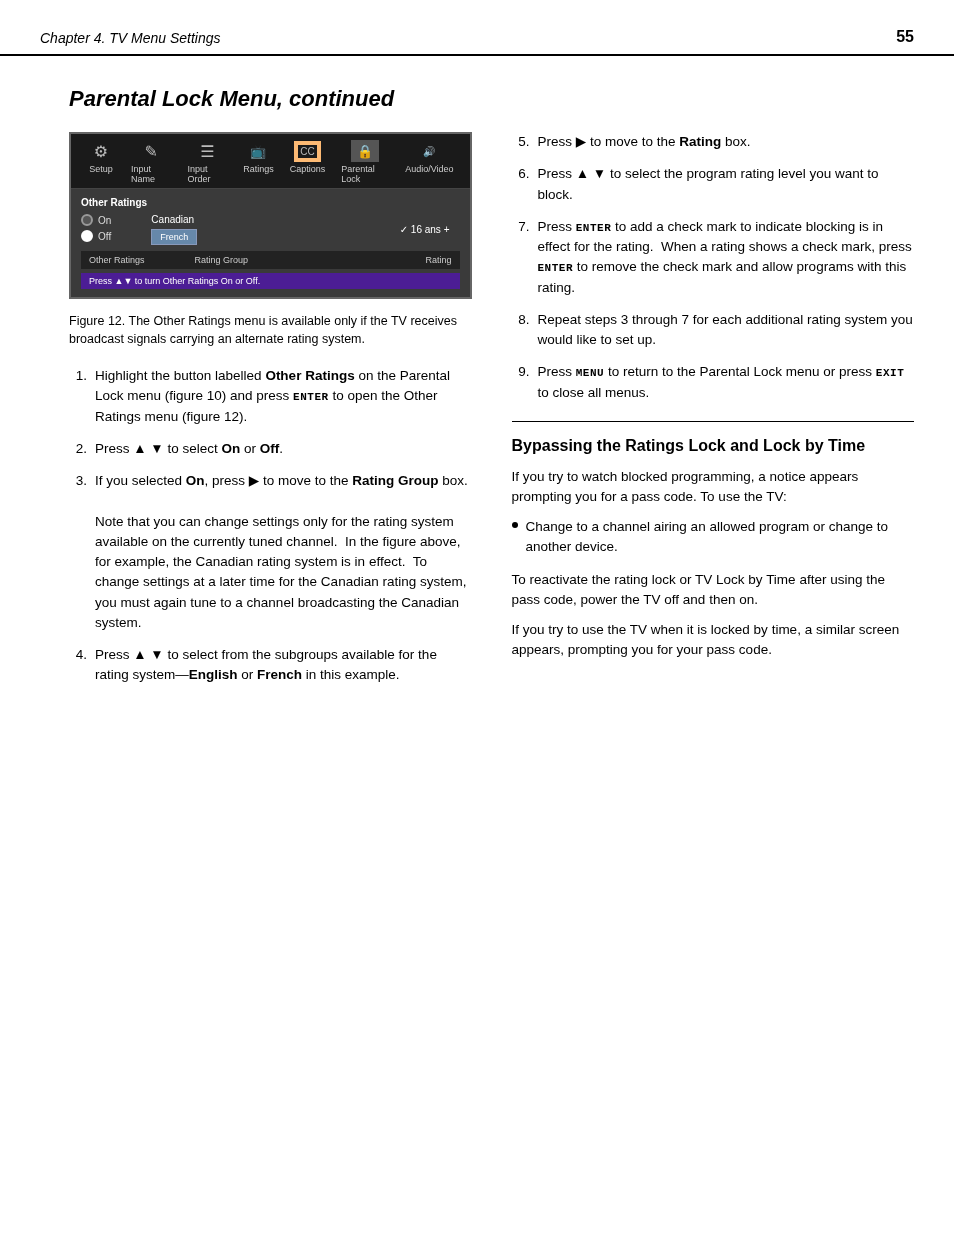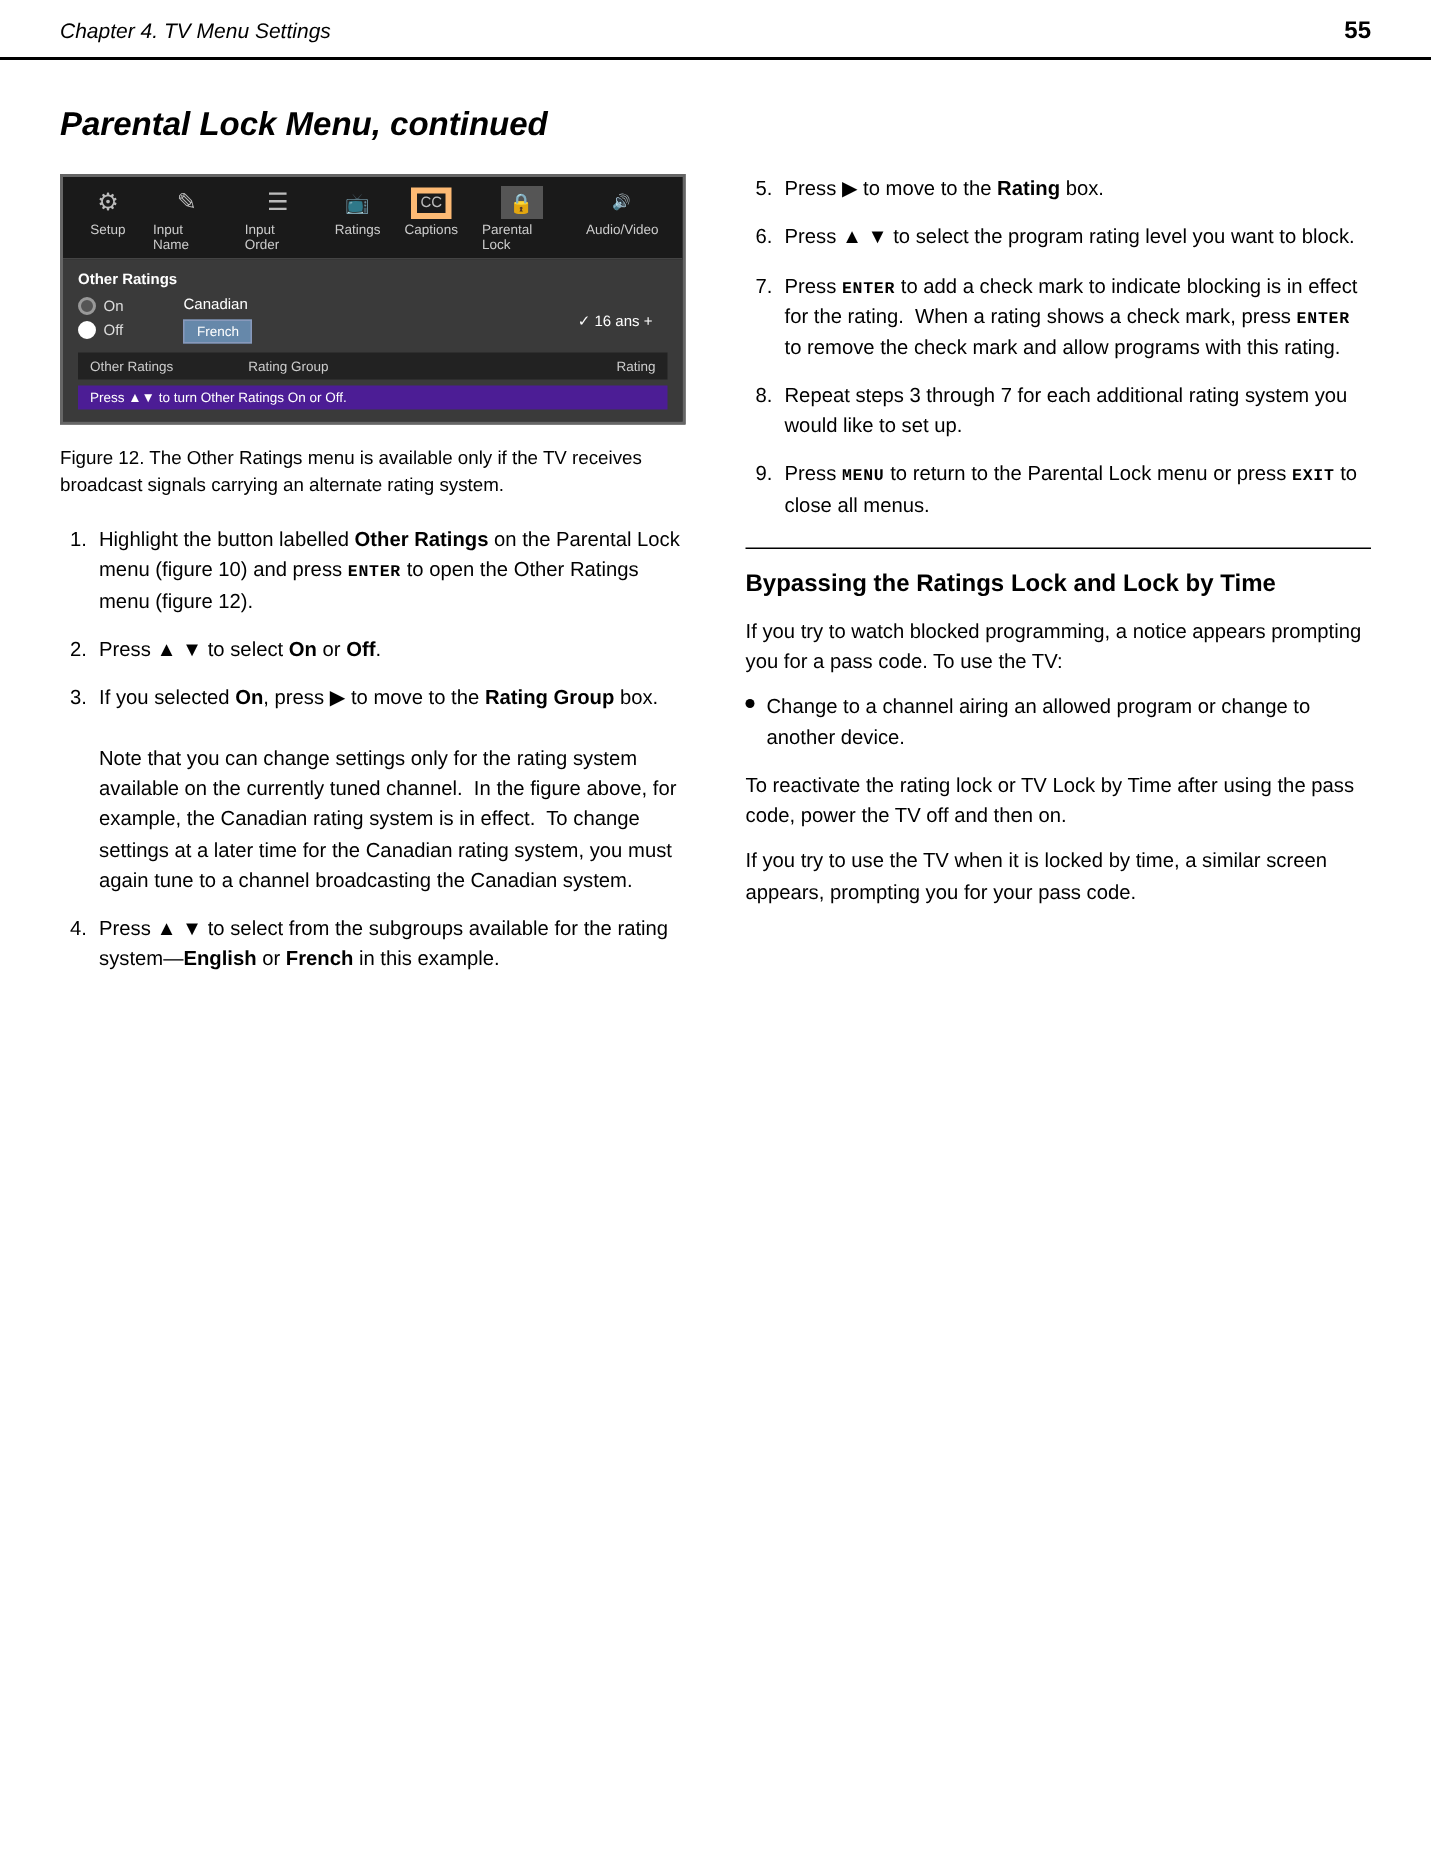--- a/index.html
+++ b/index.html
@@ -10,41 +10,42 @@
       font-family: Arial, Helvetica, sans-serif;
       font-size: 14px;
       color: #000;
       position: relative;
     }
 
     
     .page-header {
       display: flex;
       justify-content: space-between;
-      align-items: flex-start;
-      padding: 12px 40px 8px 40px;
+      align-items: flex-end;
+      padding: 28px 40px 8px 40px;
       border-bottom: 2px solid #000;
       margin-bottom: 0;
     }
     .header-chapter {
       font-style: italic;
       font-size: 14px;
       color: #000;
     }
     .header-page {
       font-size: 16px;
       font-weight: bold;
       color: #000;
     }
 
     
     .content {
       padding: 30px 40px 40px 40px;
       display: flex;
       flex-direction: column;
+      margin-left: 29px;
     }
 
     
     .page-title {
       font-size: 22px;
       font-style: italic;
       font-weight: bold;
       margin-bottom: 20px;
       color: #000;
     }

